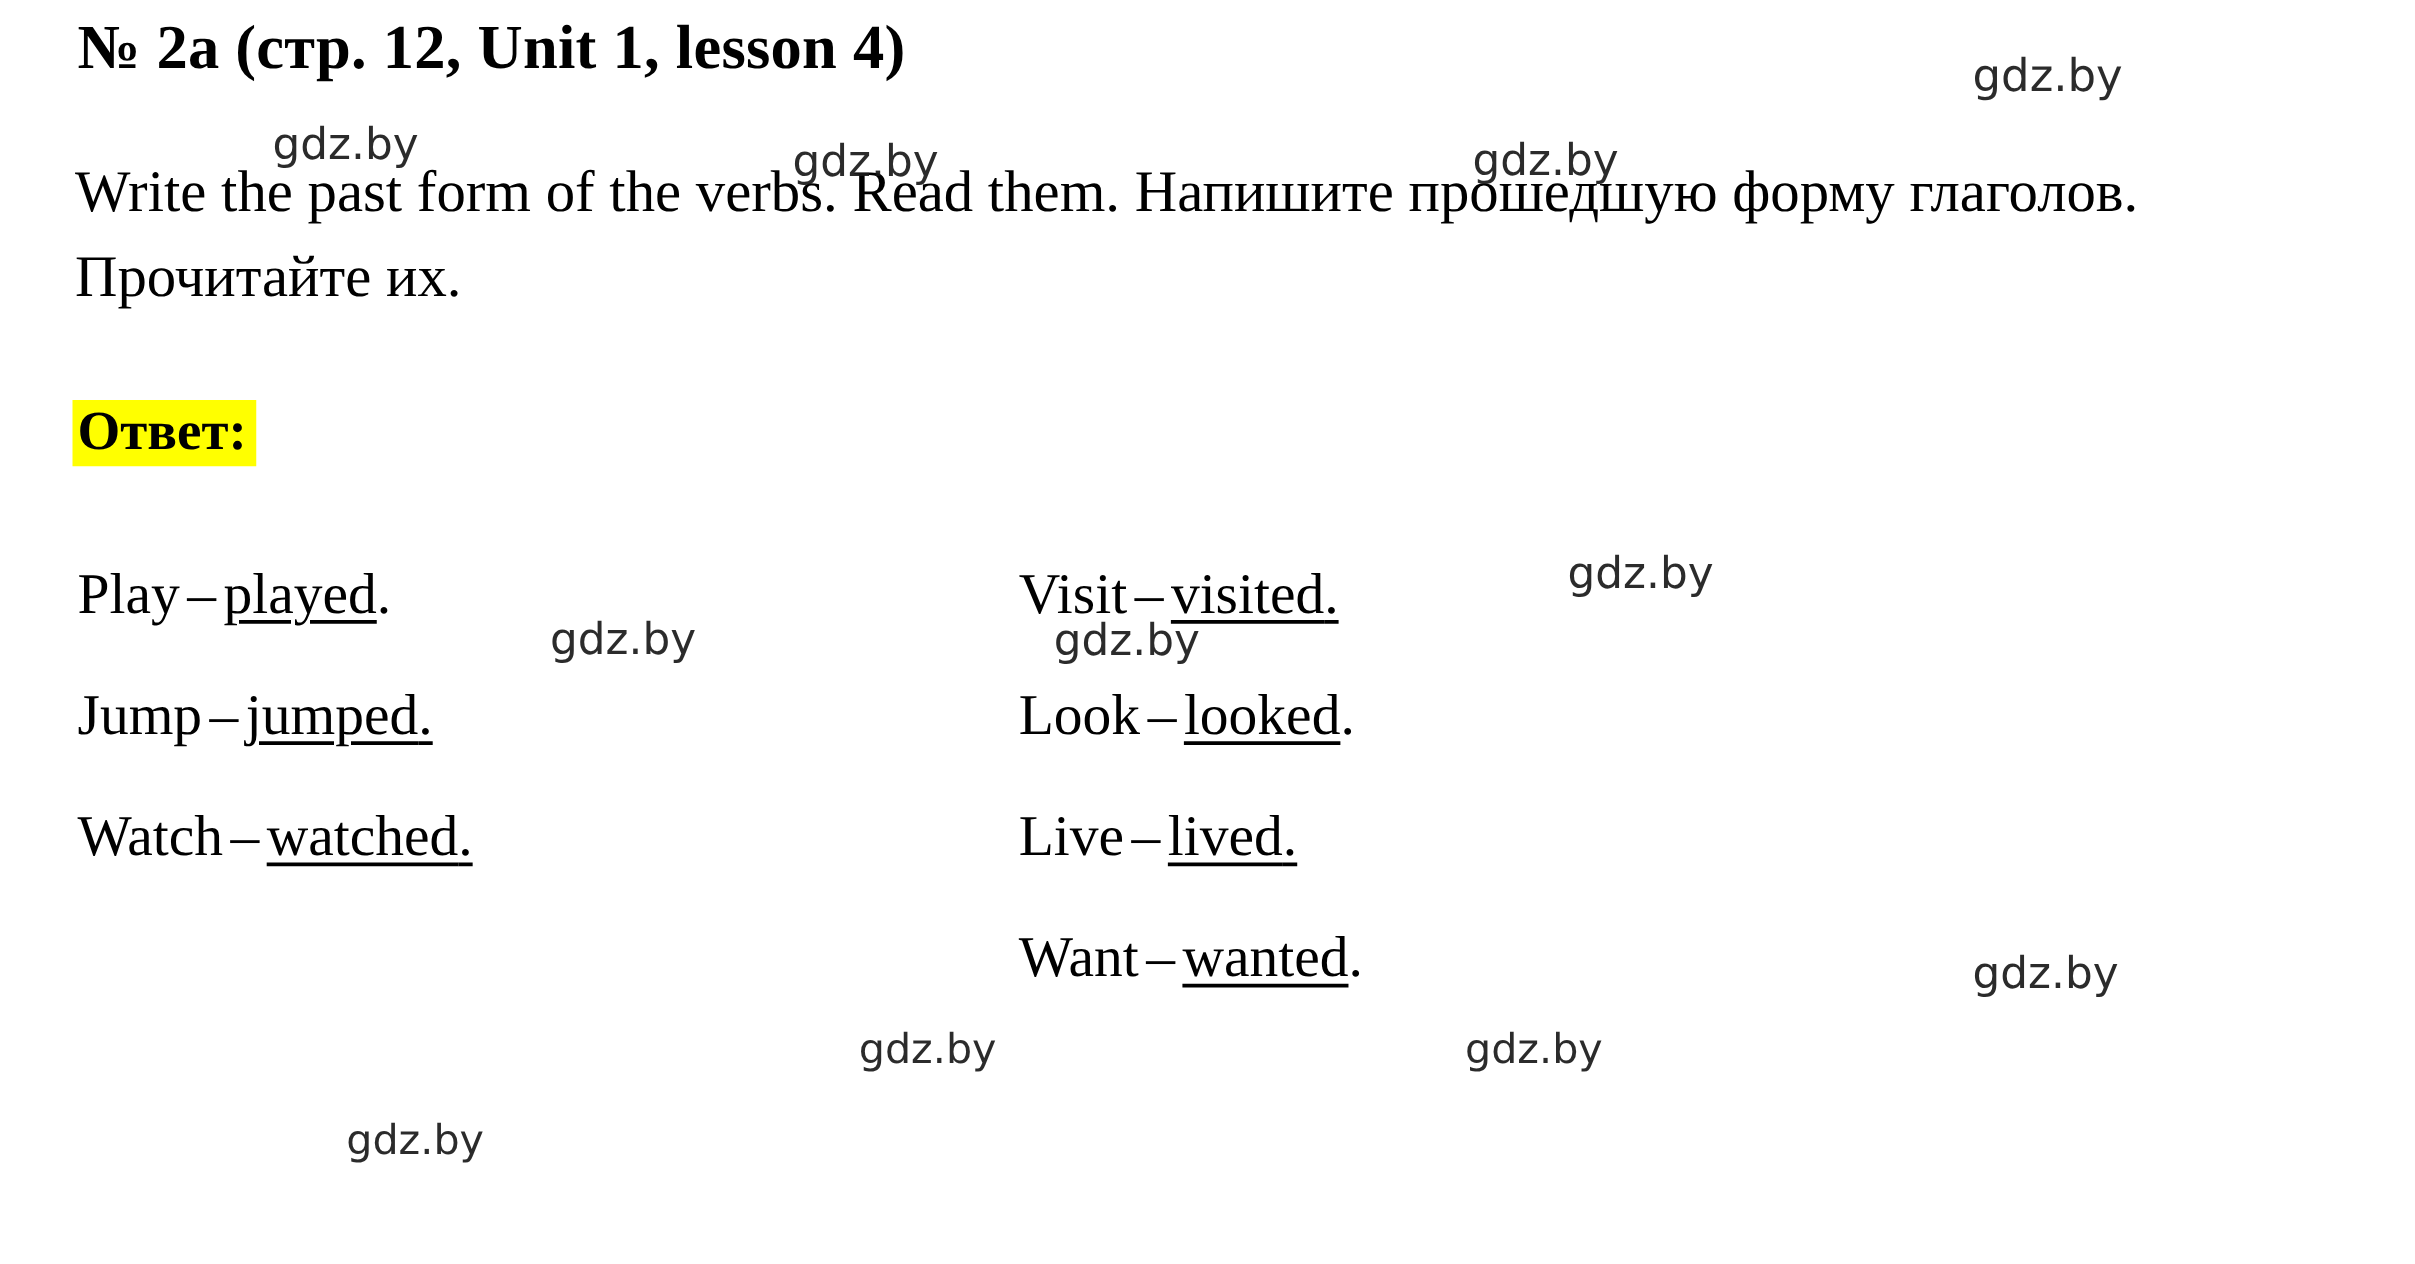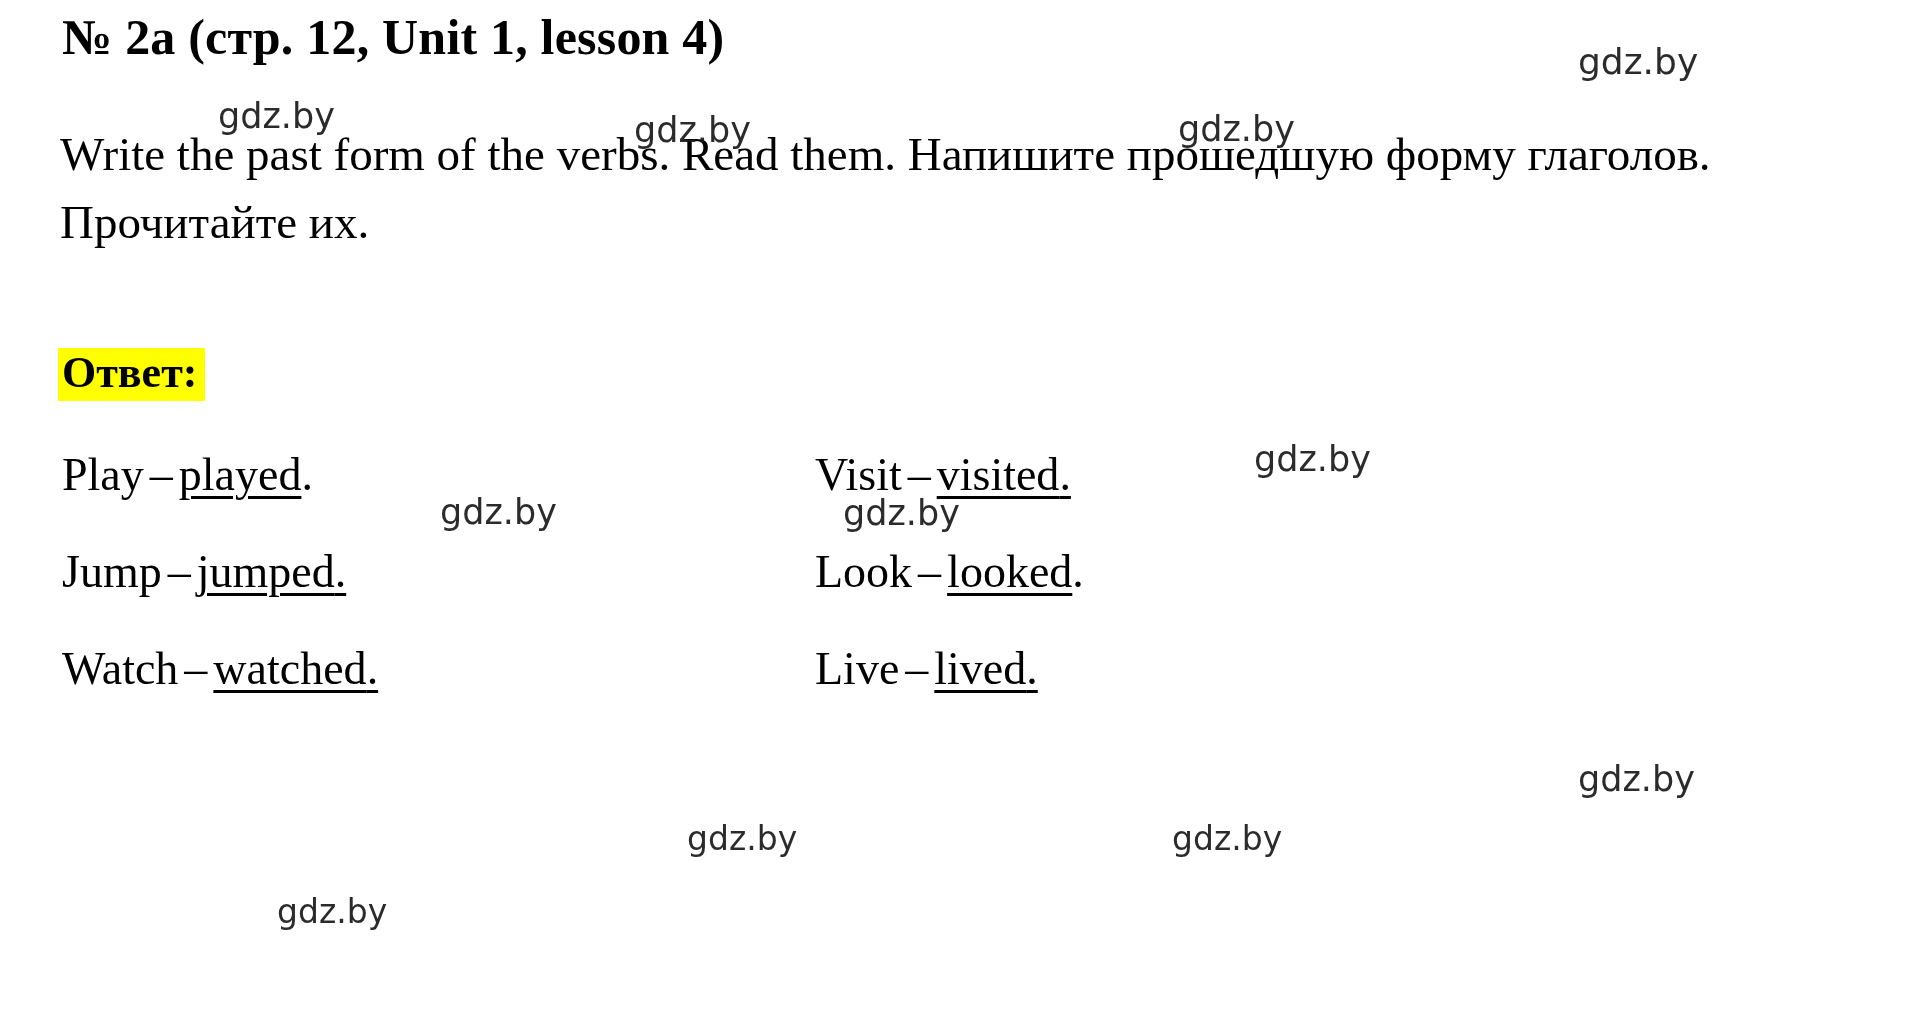--- a/index.html
+++ b/index.html
@@ -48,21 +48,20 @@
   .answer-label {
     position: absolute;
     left: 58px;
     top: 320px;
     font-size: 44px;
     font-weight: bold;
     background: #ffff00;
     padding: 3px 8px 5px 4px;
     line-height: 1.02;
     white-space: nowrap;
-    margin-top: 28px;
   }
 
   
   .verbs {
     position: absolute;
     left: 0;
     top: 452px;
     width: 1932px;
   }
   .verb-row {
@@ -117,20 +116,21 @@
       </div>
       <div class="verb-row">
         <div class="verb-cell col-left"><span class="verb-base">Jump</span><span class="verb-dash">–</span><span class="verb-past">jumped<span class="verb-dot">.</span></span></div>
         <div class="verb-cell col-right"><span class="verb-base">Look</span><span class="verb-dash">–</span><span class="verb-past">looked</span><span class="verb-dot">.</span></div>
       </div>
       <div class="verb-row">
         <div class="verb-cell col-left"><span class="verb-base">Watch</span><span class="verb-dash">–</span><span class="verb-past">watched<span class="verb-dot">.</span></span></div>
         <div class="verb-cell col-right"><span class="verb-base">Live</span><span class="verb-dash">–</span><span class="verb-past">lived<span class="verb-dot">.</span></span></div>
       </div>
       <div class="verb-row">
+        <div class="verb-cell col-right"><span class="verb-base">Want</span><span class="verb-dash">–</span><span class="verb-past">wanted</span><span class="verb-dot">.</span></div>
       </div>
     </div>
 
   <div id="watermark-layer">
       <div class="wm" style="left: 1578px; top: 44px; font-size: 36px;">gdz.by</div>
       <div class="wm" style="left: 218px; top: 99px; font-size: 35px;">gdz.by</div>
       <div class="wm" style="left: 634px; top: 113px; font-size: 35px;">gdz.by</div>
       <div class="wm" style="left: 1178px; top: 112px; font-size: 35px;">gdz.by</div>
       <div class="wm" style="left: 1254px; top: 442px; font-size: 35px;">gdz.by</div>
       <div class="wm" style="left: 440px; top: 495px; font-size: 35px;">gdz.by</div>

